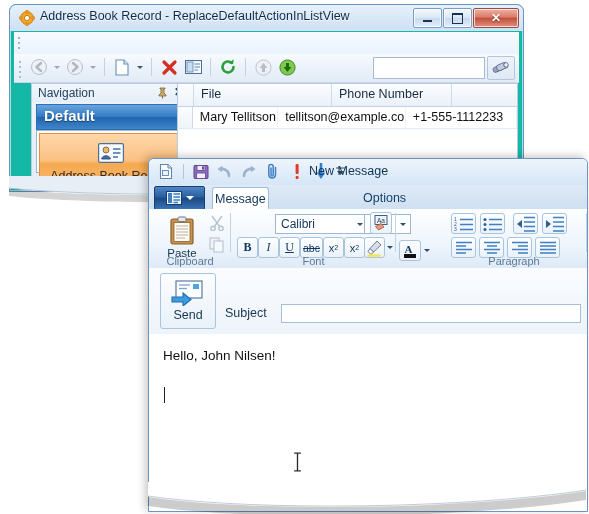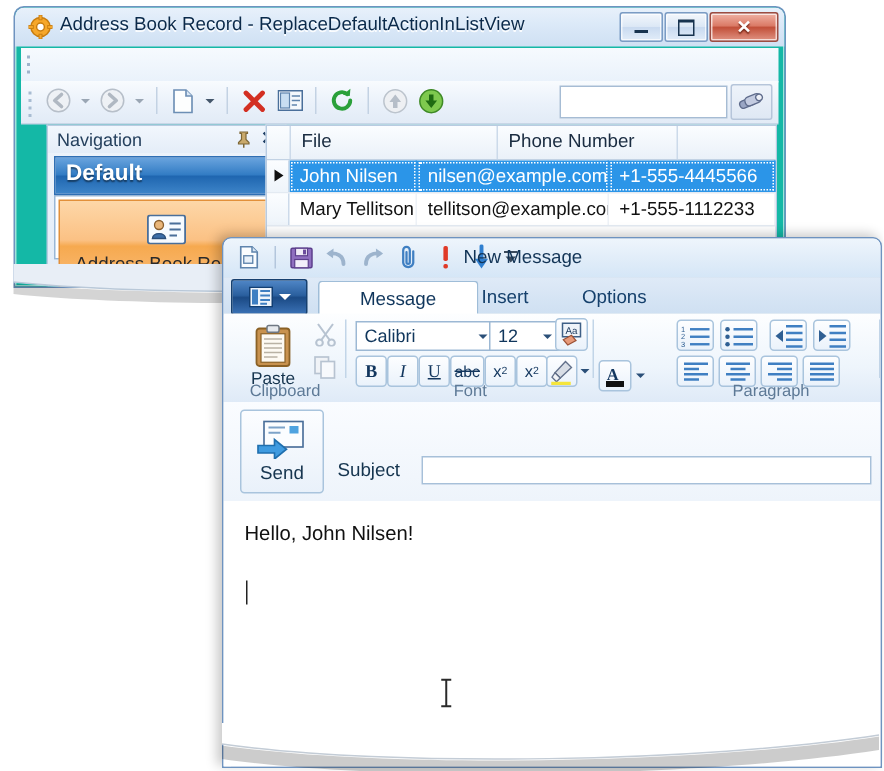--- a/index.html
+++ b/index.html
@@ -144,21 +144,21 @@
     background:linear-gradient(180deg,#dfeaf7,#cfe0f2);
     border-bottom:1px solid #9fbdd8;
   }
   .appbtn{
     position:absolute;left:5px;top:1px;width:49px;height:22px;
     background:linear-gradient(180deg,#4f86c6 0%,#2a5f9e 45%,#1b4a85 52%,#3a71b4 100%);
     border:1px solid #17406f;border-radius:2px;
     display:flex;align-items:center;justify-content:center;gap:4px;
   }
   .rtab{
-    position:absolute;top:2px;height:22px;padding:0 27px;
+    position:absolute;top:2px;height:22px;padding:0 2px;
     display:flex;align-items:center;font-size:12.5px;color:#15406c;
     border-radius:3px 3px 0 0;
   }
   .rtab.active{background:#fff;border:1px solid #9fbdd8;border-bottom:none;color:#10365c;}
 
   .ribbon{
     position:absolute;left:0;top:50px;right:0;height:59px;
     background:linear-gradient(180deg,#fdfeff 0%,#eef5fc 60%,#dfeaf7 100%);
     border-bottom:1px solid #a8c3dd;
   }
@@ -166,21 +166,21 @@
   .rgroup .gname{position:absolute;bottom:1px;left:0;right:0;text-align:center;font-size:11px;color:#5d7996;}
   .gdiv{position:absolute;top:4px;bottom:16px;width:1px;background:#c2d5e8;}
   .rbtn{
     border:1px solid transparent;border-radius:3px;
     display:flex;align-items:center;justify-content:center;
     box-sizing:border-box;
   }
   .rbtn.framed{border-color:#a9c4dd;background:linear-gradient(180deg,#fdfeff,#eaf2fb);}
   .combo{
     border:1px solid #9cb8d4;background:#fff;height:18px;
-    display:flex;align-items:center;font-size:12px;color:#10365c;padding-left:5px;position:relative;
+    display:flex;align-items:center;font-size:12px;color:#10365c;padding-left:5px;position:relative;margin-left:38px;
   }
   .combo .cv{flex:1;}
   .combo .cbtn{width:14px;display:flex;align-items:center;justify-content:center;}
 
   
   .hdrarea{
     position:absolute;left:0;top:109px;right:0;height:66px;
     background:linear-gradient(180deg,#fafcff,#eef4fb);
     border-bottom:1px solid #b9cfe6;
   }
@@ -372,28 +372,20 @@
 
   <div class="gridpane">
     <div class="gridhdr">
       <div class="indcol"></div>
       <div class="hcell c-mail">
         <span>File</span>
       </div>
       <div class="hcell c-phone">
         <span>Phone Number</span>
       </div>
-    </div>
-    <div class="grow sel">
-      <div class="indcol">
-          <div class="tri"></div>
-        </div>
-      <div class="cell c-name">John Nilsen</div>
-      <div class="cell c-mail">nilsen@example.com</div>
-      <div class="cell c-phone">+1-555-4445566</div>
     </div>
     <div class="grow">
       <div class="indcol"></div>
       <div class="cell c-name">Mary Tellitson</div>
       <div class="cell c-mail">tellitson@example.com</div>
       <div class="cell c-phone">+1-555-1112233</div>
     </div>
   </div>
 </div>
 
@@ -471,23 +463,20 @@
             <path d="M7.5 3 H14"></path>
             <path d="M7.5 6 H14"></path>
             <path d="M7.5 9 H14"></path>
             <path d="M7.5 11.5 H12"></path>
           </g>
         </svg>
       <span style="display:inline-block;width:0;height:0;border-left:4px solid transparent;border-right:4px solid transparent;border-top:4px solid #fff;"></span>
     </div>
     <div class="rtab active" style="left:63px;">
       <span>Message</span>
-    </div>
-    <div class="rtab" style="left:145px;">
-      <span>Insert</span>
     </div>
     <div class="rtab" style="left:212px;align-items:center;">
       <span>Options</span>
     </div>
   </div>
 
   <div class="ribbon">
 
     <div class="rgroup" style="left:0;width:82px;">
       <div class="rbtn" style="position:absolute;left:10px;top:3px;width:46px;height:50px;flex-direction:column;gap:1px;">

